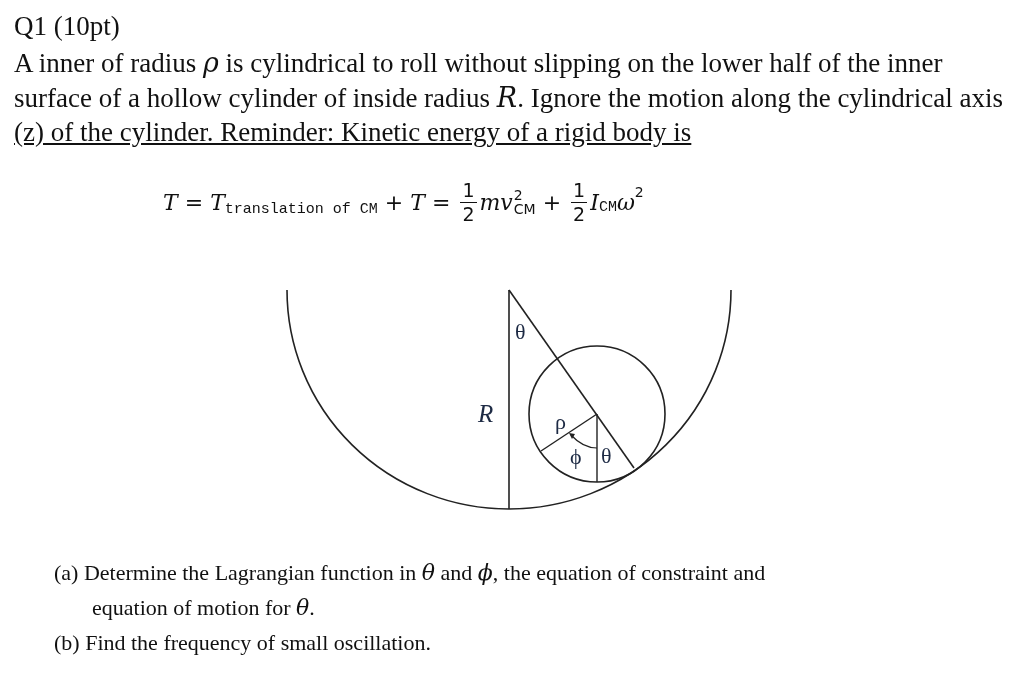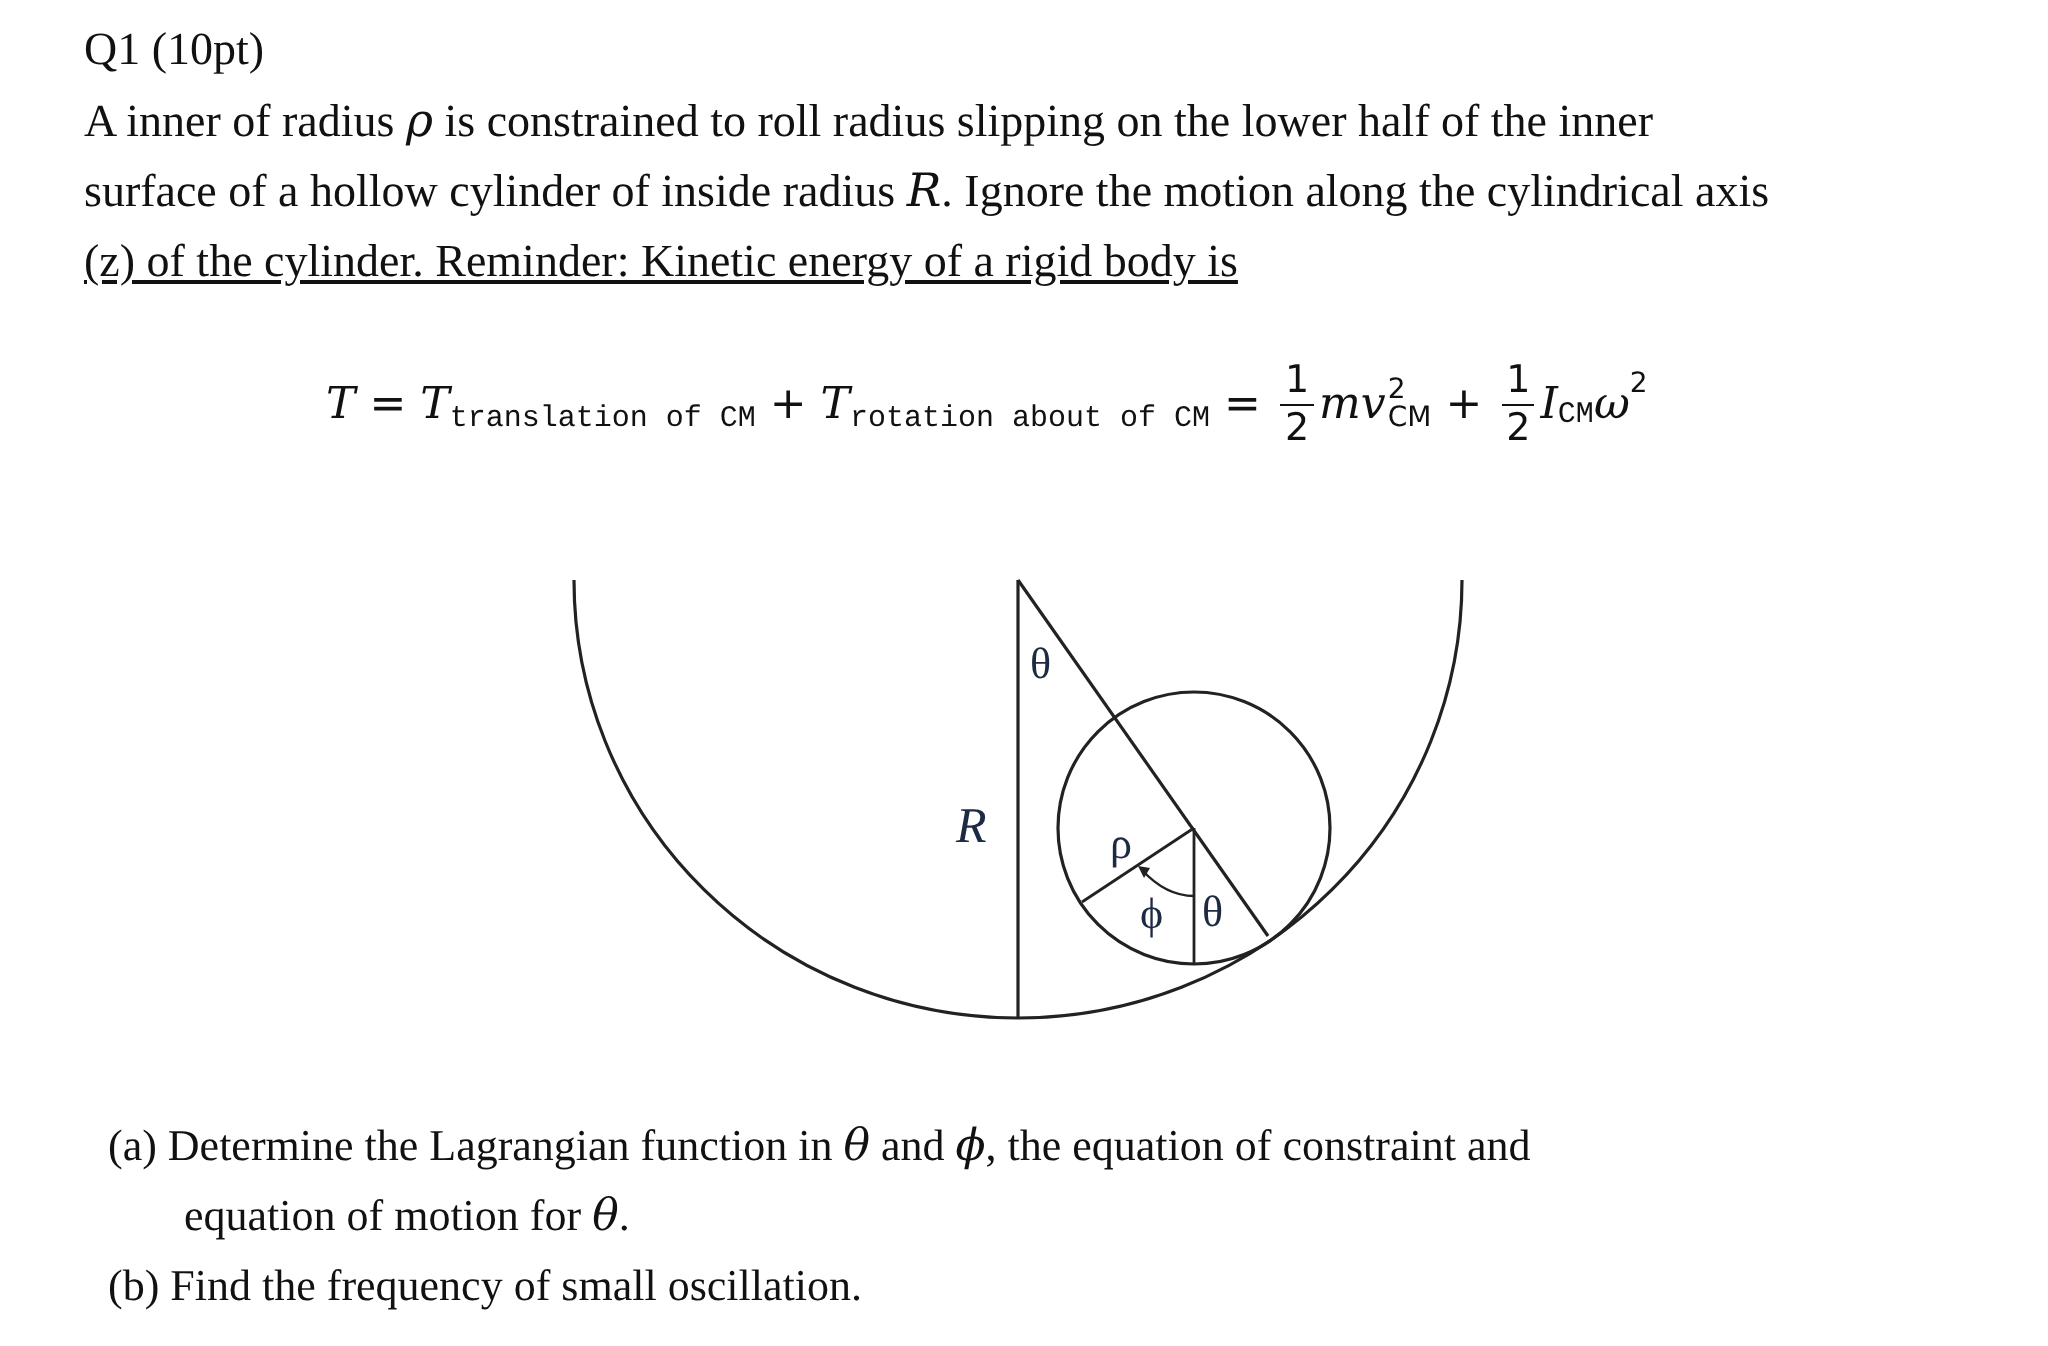--- a/index.html
+++ b/index.html
@@ -1,18 +1,18 @@
 <!DOCTYPE html>
 <html><head>
 <meta charset="utf-8">
 <style>
   html, body { margin:0; padding:0; background:#ffffff; }
   body { width:1024px; height:673px; position:relative; overflow:hidden;
          font-family:"Liberation Serif", "DejaVu Serif", serif; color:#111; }
-  .line { position:absolute; left:14px; font-size:23px; white-space:nowrap; line-height:1;margin-left:28px; }
+  .line { position:absolute; left:14px; font-size:27px; white-space:nowrap; line-height:1; }
   .it { font-style:italic; }
   .math { font-family:"DejaVu Serif", serif; }
   .eq { position:absolute; left:163px; top:176px; font-size:22px; white-space:nowrap;
         font-family:"DejaVu Serif", serif; display:flex; align-items:center; height:52px; }
   .eq .sub { font-size:15px; font-family:Liberation Mono, monospace; position:relative; top:7px; }
   .eq .op { margin:0 7px; font-family:"DejaVu Sans", sans-serif; }
   .frac { display:inline-flex; flex-direction:column; align-items:center; margin:0 3px;
           font-family:"DejaVu Sans", sans-serif; font-size:19px; line-height:1; }
   .frac .num { padding-bottom:2px; border-bottom:1.5px solid #111; padding:0 2px 2px; }
   .frac .den { padding-top:2px; }
@@ -22,32 +22,31 @@
   .parts { position:absolute; left:54px; font-size:22px; white-space:nowrap; line-height:1; }
   .indent { left:92px; }
   svg { position:absolute; left:0; top:0; }
   .dlabel { position:absolute; font-size:22px; color:#1d2a44; line-height:1; }
 </style>
 </head>
 <body>
 
 <div class="line" style="top:13px;">Q1 (10pt)</div>
 
-<div class="line" style="top:49px;"><span>A inner of radius </span><span class="it math">ρ</span><span> is constrained to roll radius slipping on the lower half of the inner</span></div>
+<div class="line" style="top:49px;"><span>A inner of radius </span><span class="it math">ρ</span><span> is cylindrical to roll without slipping on the lower half of the inner</span></div>
 <div class="line" style="top:84px;text-align:center;"><span>surface of a hollow cylinder of inside radius </span><span class="it math">R</span><span>.  Ignore the motion along the cylindrical axis</span></div>
 <div class="line" style="top:119px;text-decoration:underline;"><span>(z) of the cylinder.  Reminder: Kinetic energy of a rigid body is</span></div>
 
 <div class="eq">
   <span class="it">T</span>
   <span class="op">=</span>
   <span class="it">T</span>
     <span class="sub">translation of CM</span>
   <span class="op">+</span>
   <span class="it">T</span>
-    <span class="sub">rotation about of CM</span>
   <span class="op">=</span>
   <span class="frac">
       <span class="num">1</span>
       <span class="den">2</span>
     </span>
   <span class="it">mv</span>
     <span class="supsub">
       <span>2</span>
       <span>CM</span>
     </span>

